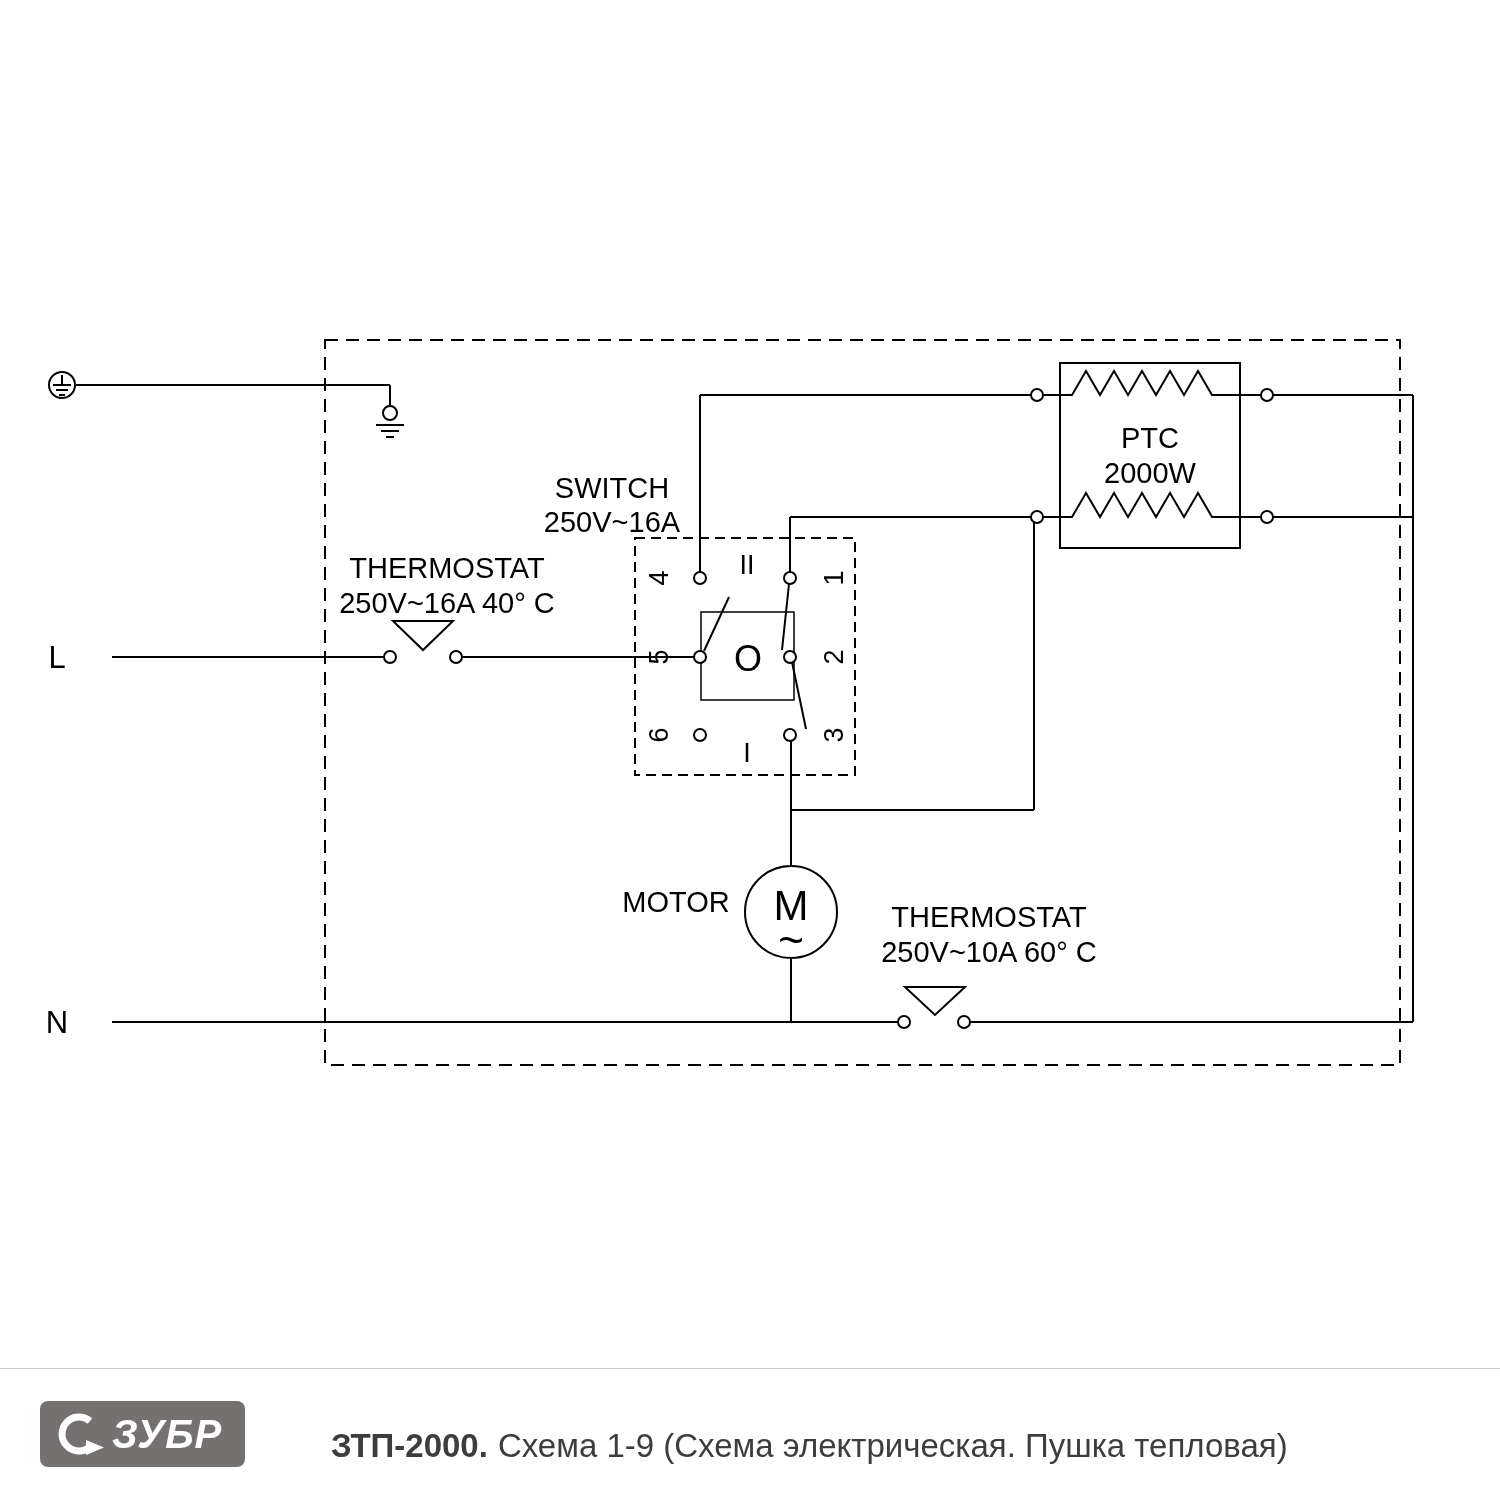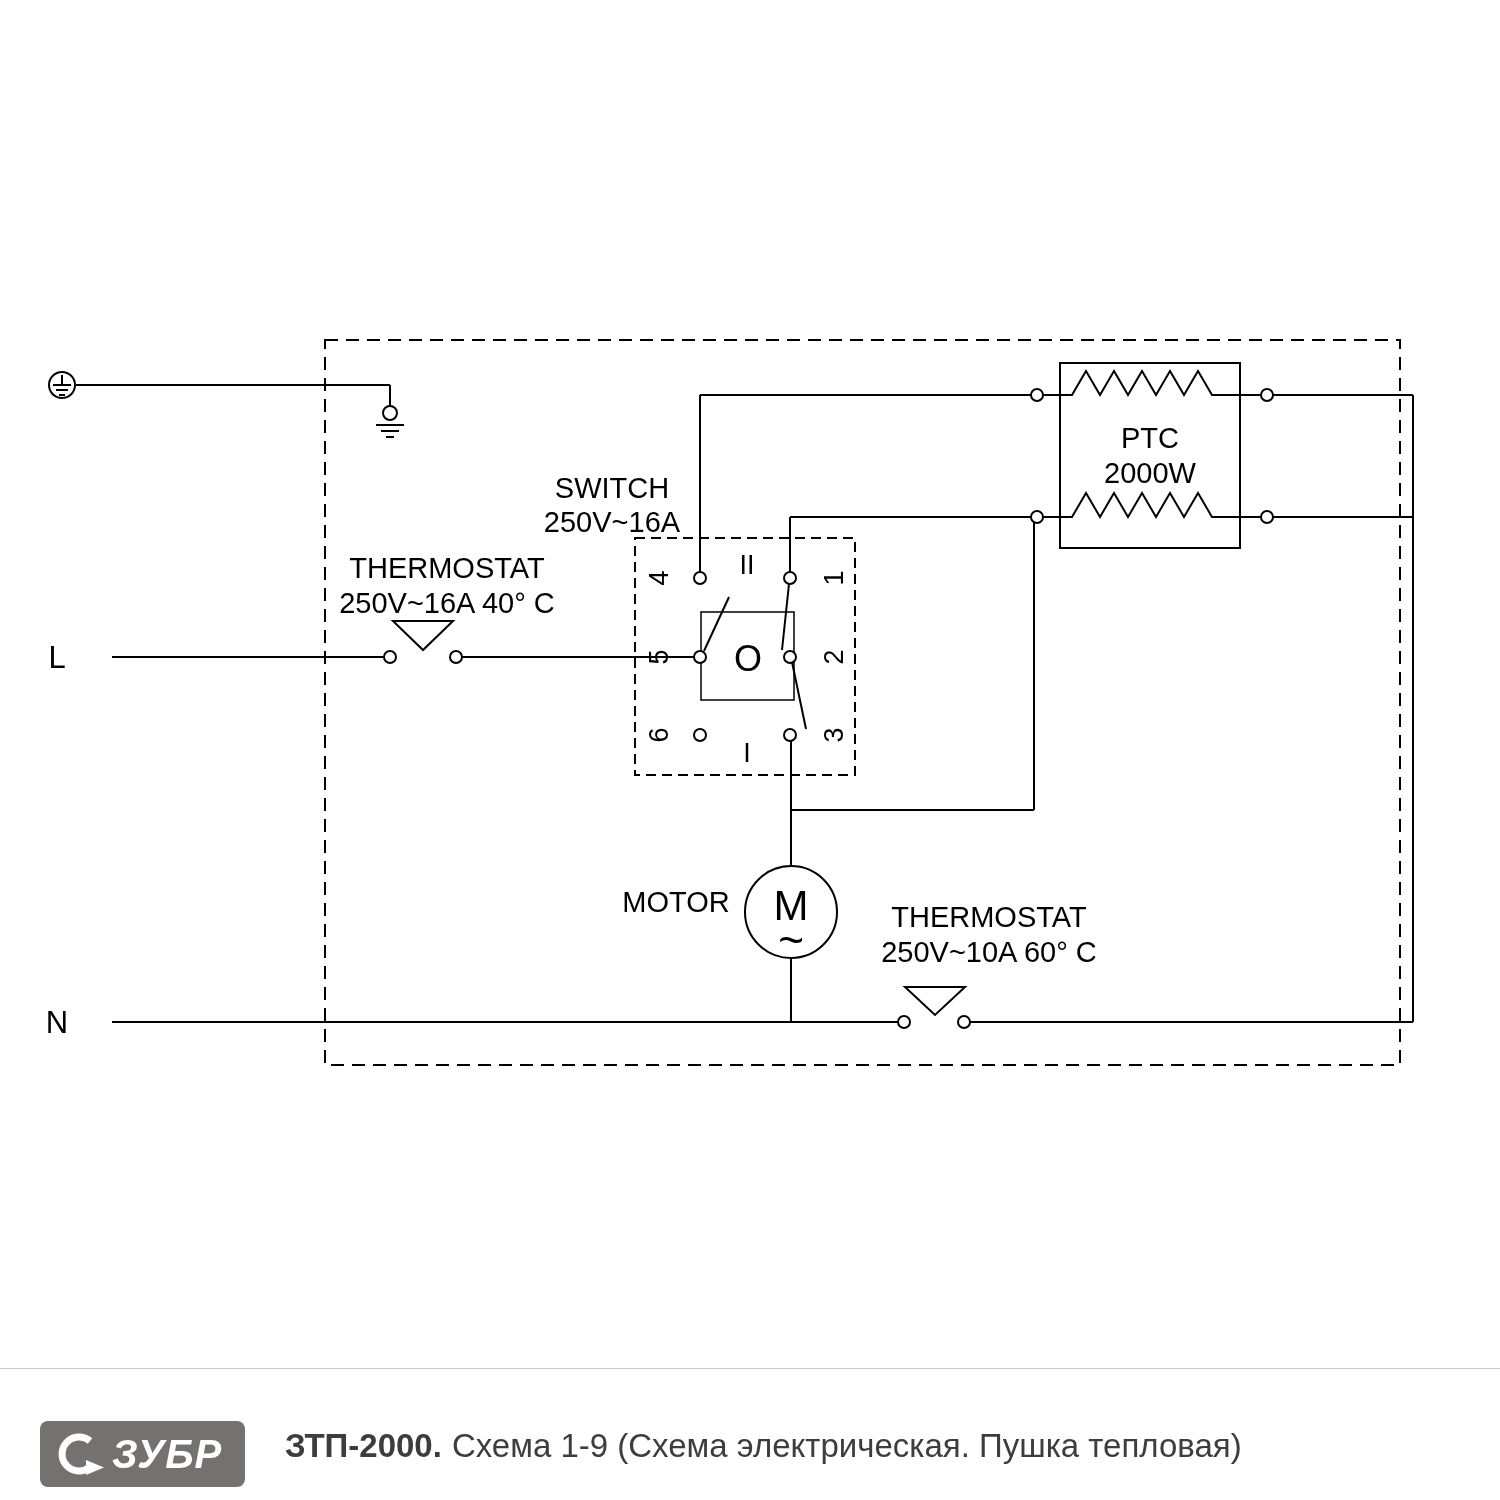--- a/index.html
+++ b/index.html
@@ -20,27 +20,27 @@
   .fs27 { font-size:27px; }
   .fs29 { font-size:29px; }
   .fs31 { font-size:31px; }
   .fs36 { font-size:36px; }
   .fs42 { font-size:42px; }
   .fs44 { font-size:44px; }
 
   
   .footer-sep { position:absolute; left:0; top:1368px; width:1500px; height:1px; background:#c9c9c9; }
   .footer { position:absolute; left:0; top:1369px; width:1500px; height:131px; }
-  .logo { position:absolute; left:40px; top:52px; width:205px; height:66px; background:#747170;
+  .logo { position:absolute; left:40px; top:32px; width:205px; height:66px; background:#747170;
           border-radius:8px; display:flex; align-items:center; color:#fff; }
   .logo-mark { margin-left:12px; flex:0 0 auto; }
   .logo-text { font-style:italic; font-weight:bold; font-size:40px; letter-spacing:1px; margin-left:8px; }
   .caption { position:absolute; left:285px; top:44px; height:66px; display:flex; align-items:center;
              font-size:33px; color:#3d3d3d; }
-  .model { font-weight:bold; margin-right:10px; }
+  .model { font-weight:bold; margin-right:10px;margin-left:46px; }
 </style>
 </head>
 <body>
 
 <div class="page">
 
   <svg class="diagram" width="1500" height="1368" viewBox="0 0 1500 1368">
 
     <rect x="325" y="340" width="1075" height="725" class="dashed"></rect>
 

